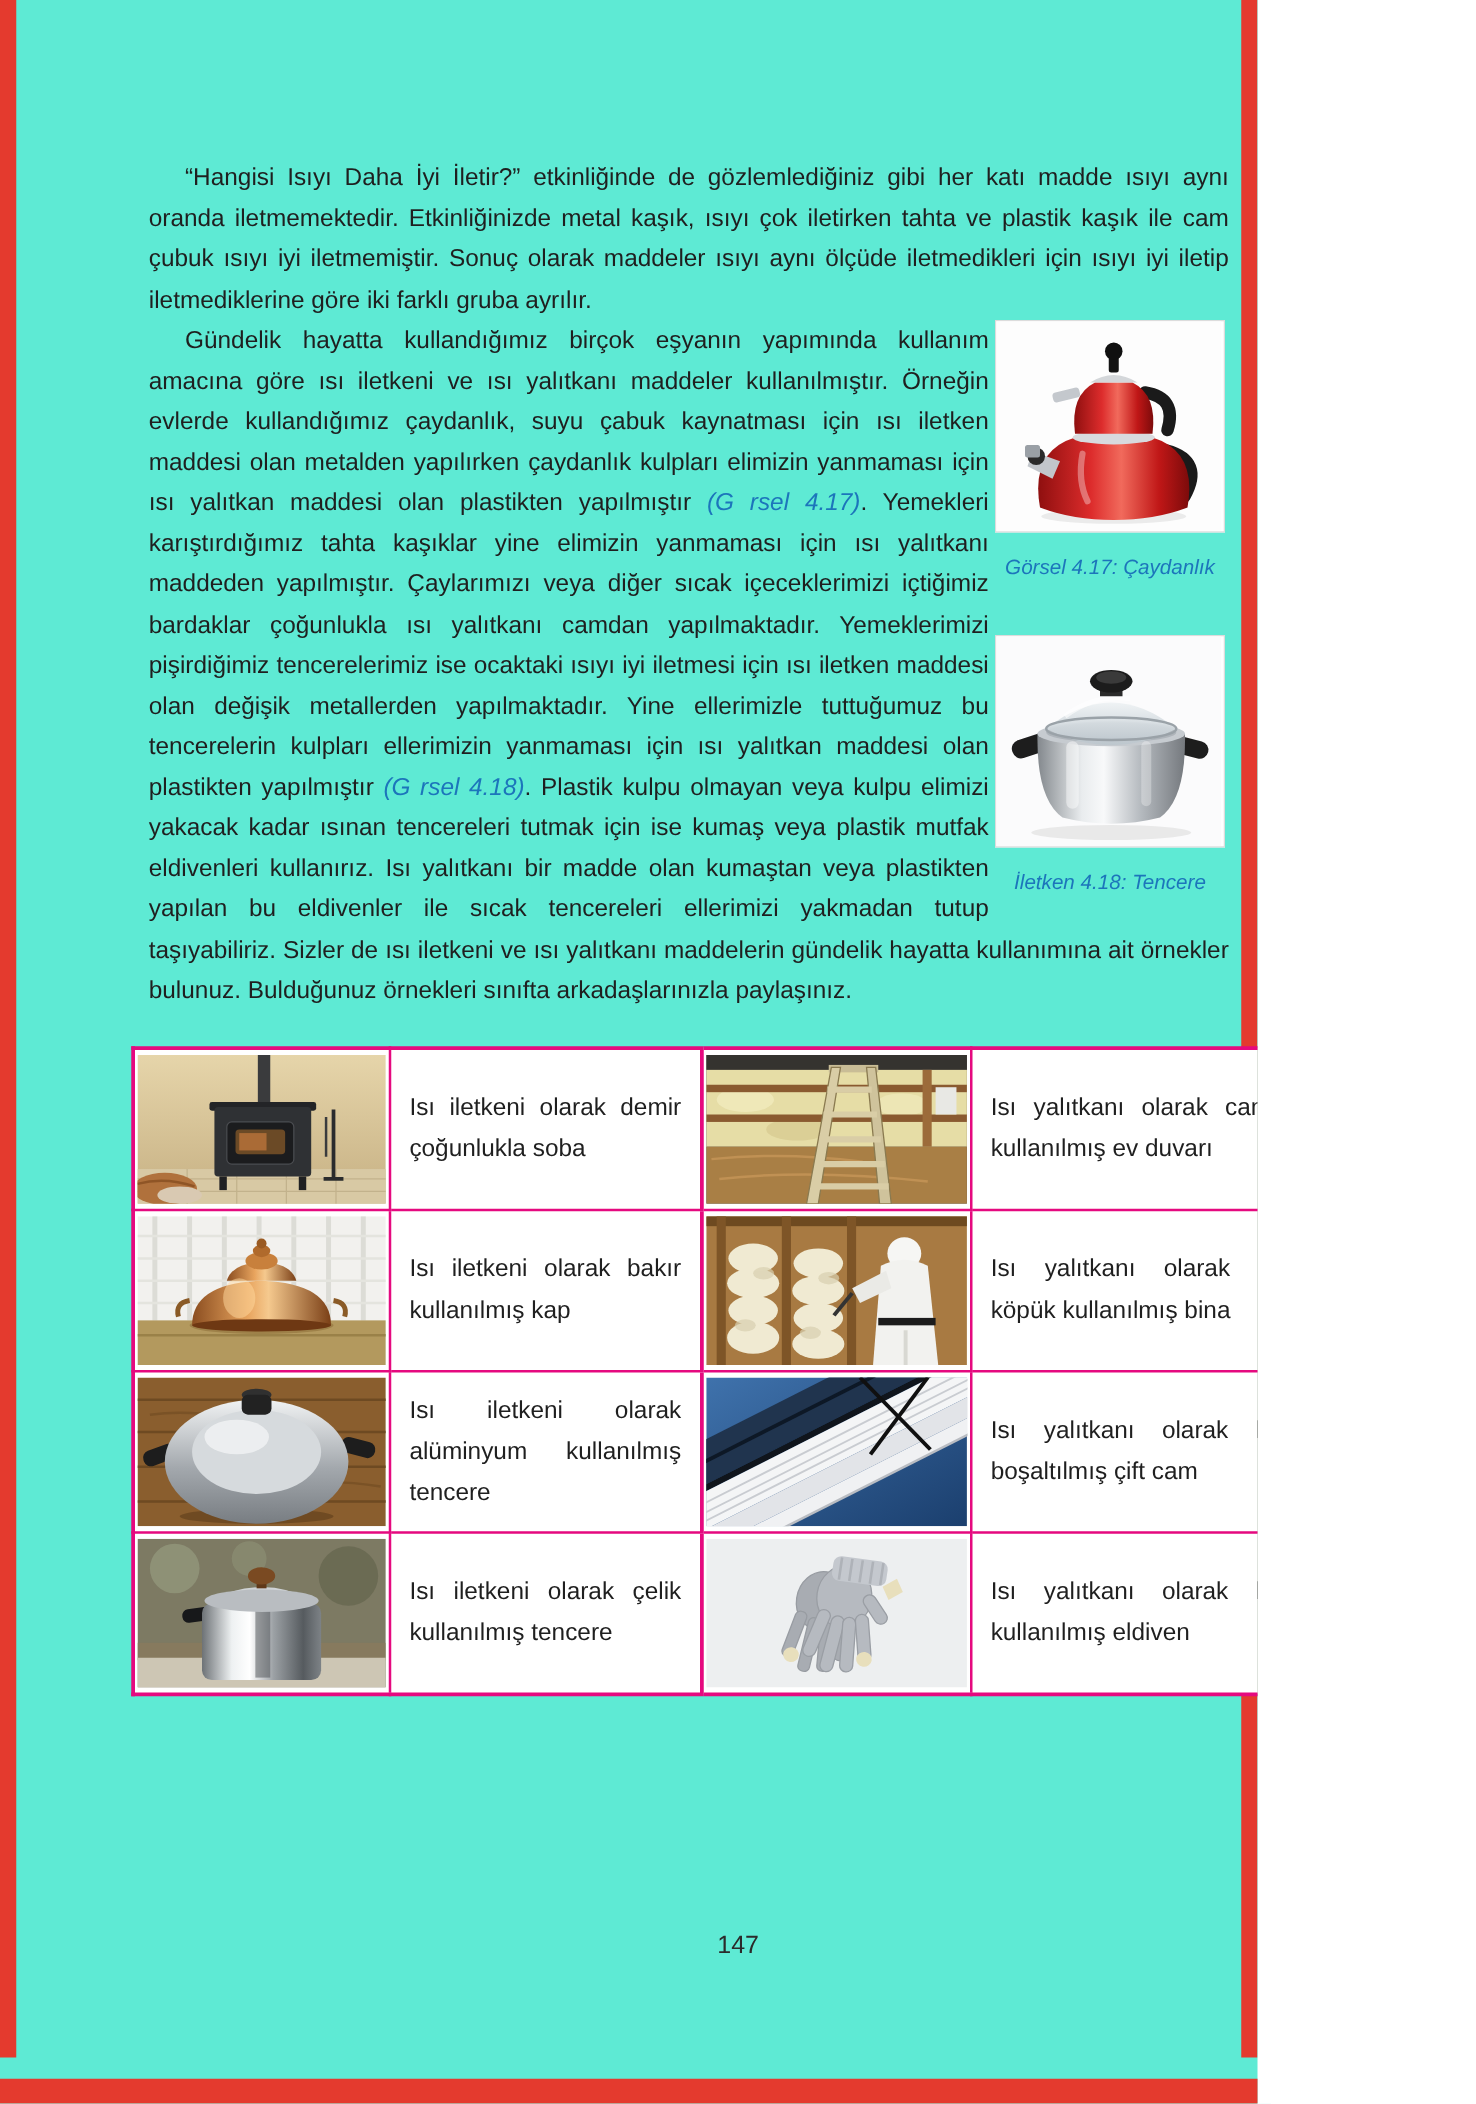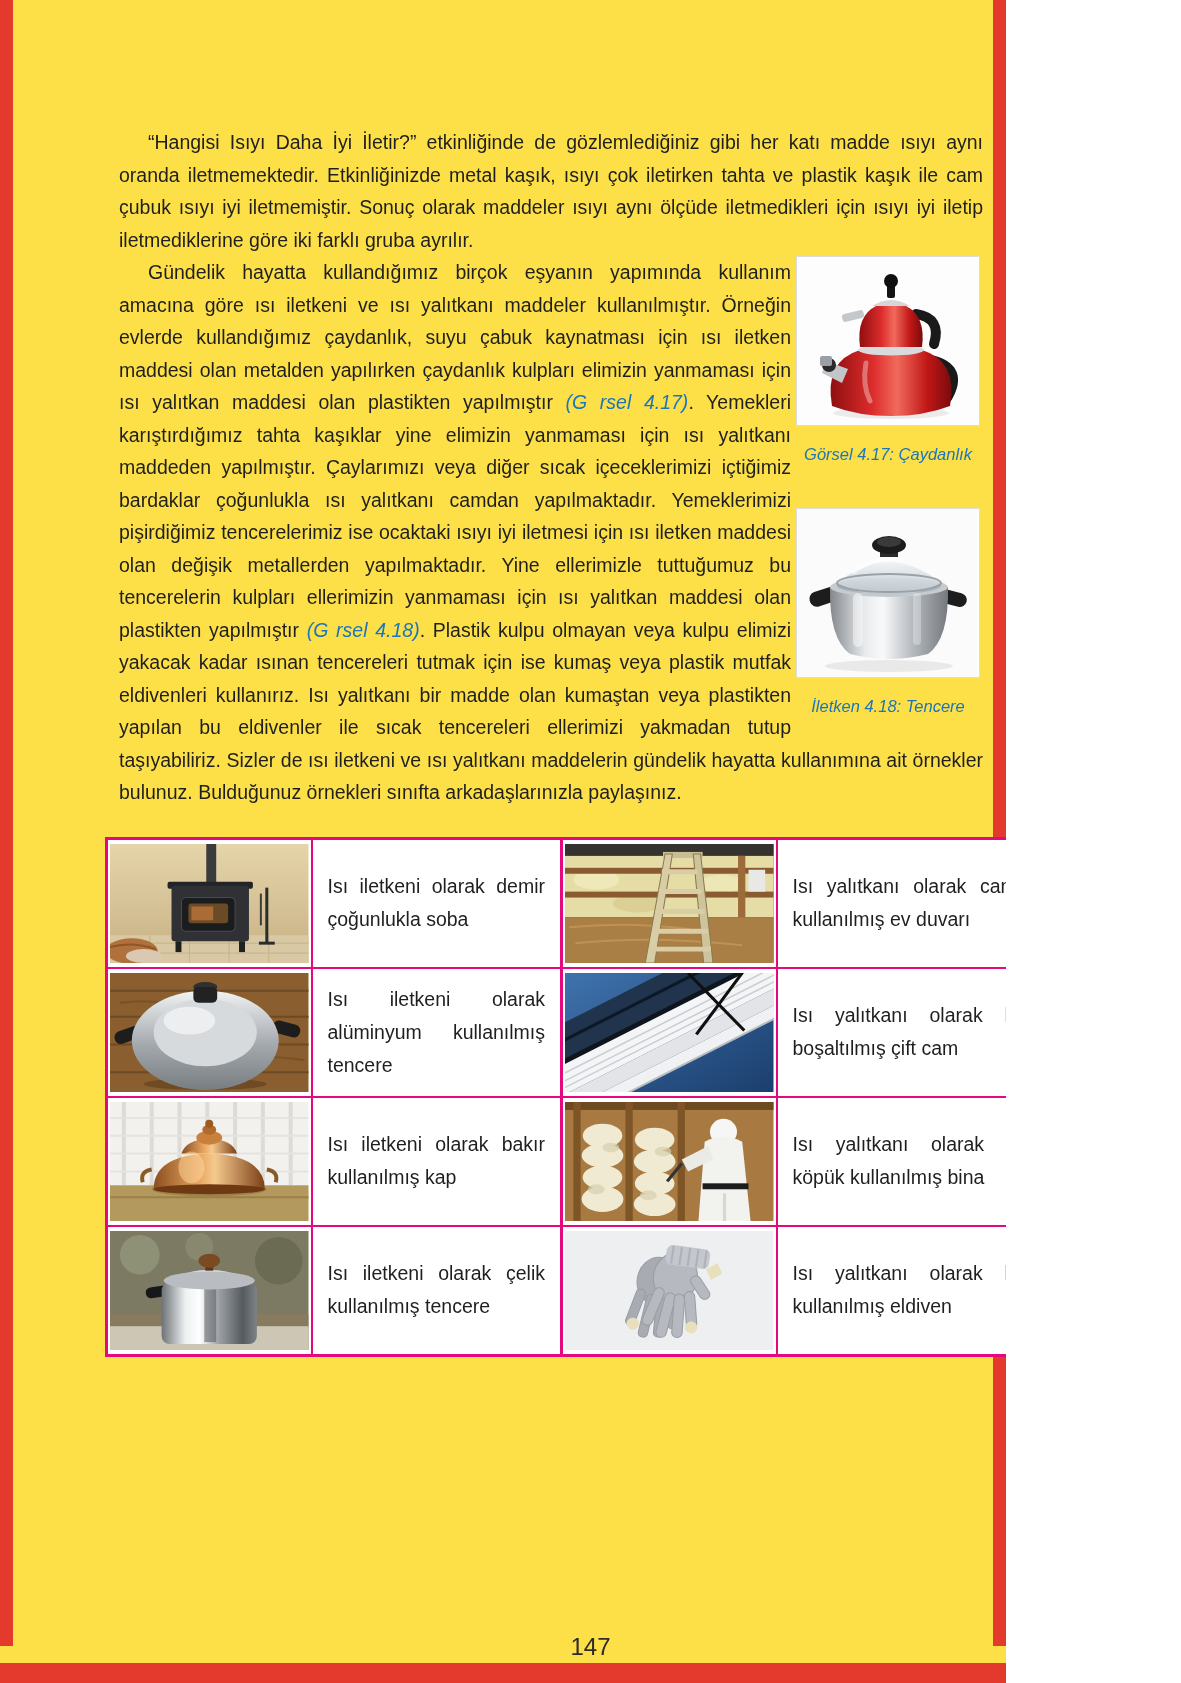--- a/index.html
+++ b/index.html
@@ -1,17 +1,17 @@
 <!DOCTYPE html>
 <html lang="tr"><head>
 <meta charset="utf-8">
 <style>
   html,body { margin:0; padding:0; background:#ffffff; }
   body { font-family:"Liberation Sans", sans-serif; color:#1f1f1f; }
-  .page { position:relative; width:1006px; height:1683px; background:#fde047; overflow:hidden; }
+  .page { position:relative; width:1006px; height:1683px; background:#5eead4; overflow:hidden; }
 
   
   .edge-v { position:absolute; top:0; width:13px; height:1646px; background:#e43a2e; }
   .edge-left { left:0; } .edge-right { right:0; }
   .edge-bottom { position:absolute; left:0; top:1663px; width:1181px; height:20px; background:#e43a2e; }
 
   .content { position:absolute; left:119px; top:126px; width:864px;
              font-size:19.5px; line-height:32.5px; text-align:justify; }
   p.body-par { margin:0; text-indent:29px; }
   p.clear { clear:right; }
@@ -34,22 +34,22 @@
                   font-style:normal; }
   table.mats td { border:2px solid #e5097f; background:#fff; }
   td.imgcell { padding:2px; height:123px; }
   td.imgcell svg { display:block; width:100%; height:119px; }
   td.txtcell { padding:6px 15px; font-size:19.5px; line-height:33px;
                text-align:justify; vertical-align:middle; }
   .midsep { border-left-width:3px !important; }
   .tablecap { width:972px; margin-left:-14px; text-align:center; font-style:italic;
               color:#1c75bb; font-size:17px; margin-top:9px; text-indent:0; }
 
-  .pagenum { position:absolute; left:0; top:1633px; width:1181px; text-align:center;
-             font-size:24px; color:#2b2b2b; }
+  .pagenum { position:absolute; left:0; top:1545px; width:1181px; text-align:center;
+             font-size:20px; color:#2b2b2b; }
 </style>
 </head>
 <body>
 
 <div class="page">
   <div class="edge-v edge-left"></div>
   <div class="edge-v edge-right"></div>
   <div class="edge-bottom"></div>
 
   <div class="content">
@@ -189,70 +189,20 @@
             <line x1="81" y1="106" x2="140" y2="106" stroke="#d9cda6" stroke-width="5"></line>
           </svg>
         </td>
         <td class="txtcell">Isı yalıtkanı olarak cam katı kullanılmış ev duvarı</td>
       </tr>
 
       <tr>
         <td class="imgcell">
           <svg viewBox="0 0 200 120" preserveAspectRatio="none">
             <defs>
-                  <linearGradient id="alu" x1="0" y1="0" x2="0" y2="1">
-              <stop offset="0" stop-color="#f0f2f3"></stop>
-                    <stop offset="0.55" stop-color="#a3a8ad"></stop>
-              <stop offset="1" stop-color="#787d82"></stop>
-                  </linearGradient>
-                </defs>
-            <rect width="200" height="120" fill="#8a5e2e"></rect>
-            <path d="M0,18 H200 M0,44 H200 M0,72 H200 M0,100 H200" stroke="#6e4a22" stroke-width="2"></path>
-            <path d="M10,30 Q40,26 70,32 M120,86 Q160,82 196,88" stroke="#7a5226" stroke-width="2" fill="none"></path>
-            <ellipse cx="96" cy="112" rx="62" ry="6" fill="#5e3d1a" opacity="0.6"></ellipse>
-            <rect x="4" y="56" width="28" height="13" rx="6" fill="#1d1d1d" transform="rotate(-20 18 62)"></rect>
-            <rect x="164" y="50" width="28" height="13" rx="6" fill="#1d1d1d" transform="rotate(15 178 56)"></rect>
-            <ellipse cx="96" cy="68" rx="74" ry="50" fill="url(#alu)"></ellipse>
-            <ellipse cx="96" cy="60" rx="52" ry="34" fill="#d6dadd"></ellipse>
-            <ellipse cx="80" cy="48" rx="26" ry="14" fill="#ffffff" opacity="0.55"></ellipse>
-            <ellipse cx="96" cy="14" rx="12" ry="5" fill="#303030"></ellipse>
-            <rect x="84" y="14" width="24" height="16" rx="5" fill="#222222"></rect>
-          </svg>
-        </td>
-        <td class="txtcell">Isı iletkeni olarak alüminyum kullanılmış tencere</td>
-        <td class="imgcell midsep">
-          <svg viewBox="0 0 200 120" preserveAspectRatio="none">
-            <defs>
-                  <linearGradient id="blu" x1="0" y1="0" x2="1" y2="1">
-              <stop offset="0" stop-color="#3f72ac"></stop>
-                    <stop offset="1" stop-color="#1b3f6e"></stop>
-                  </linearGradient>
-                </defs>
-            <rect width="200" height="120" fill="url(#blu)"></rect>
-            <g transform="rotate(-28 100 60)">
-              <rect x="-40" y="4" width="280" height="32" fill="#20344e"></rect>
-              <rect x="-40" y="18" width="280" height="3" fill="#0d1826"></rect>
-              <rect x="-40" y="36" width="280" height="5" fill="#10151c"></rect>
-              <rect x="-40" y="41" width="280" height="27" fill="#f4f5f6"></rect>
-              <path d="M-40,49 H240 M-40,56 H240 M-40,62 H240" stroke="#c9ccd1" stroke-width="1.5"></path>
-              <rect x="-40" y="68" width="280" height="15" fill="#e2e4e8"></rect>
-              <rect x="-40" y="83" width="280" height="12" fill="#f0f1f3"></rect>
-              <path d="M-40,95 H240" stroke="#b9bcc2" stroke-width="2"></path>
-            </g>
-            <line x1="118" y1="0" x2="172" y2="58" stroke="#101010" stroke-width="3"></line>
-            <line x1="170" y1="0" x2="126" y2="62" stroke="#101010" stroke-width="3"></line>
-          </svg>
-        </td>
-        <td class="txtcell">Isı yalıtkanı olarak havası boşaltılmış çift cam</td>
-      </tr>
-
-      <tr>
-        <td class="imgcell">
-          <svg viewBox="0 0 200 120" preserveAspectRatio="none">
-            <defs>
                   <linearGradient id="cu" x1="0" y1="0" x2="1" y2="0">
               <stop offset="0" stop-color="#8a4d20"></stop>
                     <stop offset="0.4" stop-color="#e8a45e"></stop>
               <stop offset="0.55" stop-color="#f5c98e"></stop>
                     <stop offset="1" stop-color="#7a3f16"></stop>
                   </linearGradient>
                 </defs>
             <rect width="200" height="120" fill="#f2f1ee"></rect>
             <path d="M14,0 V84 M42,0 V84 M70,0 V84 M98,0 V84 M126,0 V84 M154,0 V84 M182,0 V84" stroke="#dcdcd6" stroke-width="4"></path>
             <path d="M0,16 H200 M0,34 H200 M0,52 H200 M0,70 H200" stroke="#e4e4de" stroke-width="2"></path>
@@ -302,20 +252,70 @@
             <line x1="153" y1="92" x2="153" y2="120" stroke="#d8d8d2" stroke-width="3"></line>
           </svg>
         </td>
         <td class="txtcell">Isı yalıtkanı olarak plastik köpük kullanılmış bina</td>
       </tr>
 
       <tr>
         <td class="imgcell">
           <svg viewBox="0 0 200 120" preserveAspectRatio="none">
             <defs>
+                  <linearGradient id="alu" x1="0" y1="0" x2="0" y2="1">
+              <stop offset="0" stop-color="#f0f2f3"></stop>
+                    <stop offset="0.55" stop-color="#a3a8ad"></stop>
+              <stop offset="1" stop-color="#787d82"></stop>
+                  </linearGradient>
+                </defs>
+            <rect width="200" height="120" fill="#8a5e2e"></rect>
+            <path d="M0,18 H200 M0,44 H200 M0,72 H200 M0,100 H200" stroke="#6e4a22" stroke-width="2"></path>
+            <path d="M10,30 Q40,26 70,32 M120,86 Q160,82 196,88" stroke="#7a5226" stroke-width="2" fill="none"></path>
+            <ellipse cx="96" cy="112" rx="62" ry="6" fill="#5e3d1a" opacity="0.6"></ellipse>
+            <rect x="4" y="56" width="28" height="13" rx="6" fill="#1d1d1d" transform="rotate(-20 18 62)"></rect>
+            <rect x="164" y="50" width="28" height="13" rx="6" fill="#1d1d1d" transform="rotate(15 178 56)"></rect>
+            <ellipse cx="96" cy="68" rx="74" ry="50" fill="url(#alu)"></ellipse>
+            <ellipse cx="96" cy="60" rx="52" ry="34" fill="#d6dadd"></ellipse>
+            <ellipse cx="80" cy="48" rx="26" ry="14" fill="#ffffff" opacity="0.55"></ellipse>
+            <ellipse cx="96" cy="14" rx="12" ry="5" fill="#303030"></ellipse>
+            <rect x="84" y="14" width="24" height="16" rx="5" fill="#222222"></rect>
+          </svg>
+        </td>
+        <td class="txtcell">Isı iletkeni olarak alüminyum kullanılmış tencere</td>
+        <td class="imgcell midsep">
+          <svg viewBox="0 0 200 120" preserveAspectRatio="none">
+            <defs>
+                  <linearGradient id="blu" x1="0" y1="0" x2="1" y2="1">
+              <stop offset="0" stop-color="#3f72ac"></stop>
+                    <stop offset="1" stop-color="#1b3f6e"></stop>
+                  </linearGradient>
+                </defs>
+            <rect width="200" height="120" fill="url(#blu)"></rect>
+            <g transform="rotate(-28 100 60)">
+              <rect x="-40" y="4" width="280" height="32" fill="#20344e"></rect>
+              <rect x="-40" y="18" width="280" height="3" fill="#0d1826"></rect>
+              <rect x="-40" y="36" width="280" height="5" fill="#10151c"></rect>
+              <rect x="-40" y="41" width="280" height="27" fill="#f4f5f6"></rect>
+              <path d="M-40,49 H240 M-40,56 H240 M-40,62 H240" stroke="#c9ccd1" stroke-width="1.5"></path>
+              <rect x="-40" y="68" width="280" height="15" fill="#e2e4e8"></rect>
+              <rect x="-40" y="83" width="280" height="12" fill="#f0f1f3"></rect>
+              <path d="M-40,95 H240" stroke="#b9bcc2" stroke-width="2"></path>
+            </g>
+            <line x1="118" y1="0" x2="172" y2="58" stroke="#101010" stroke-width="3"></line>
+            <line x1="170" y1="0" x2="126" y2="62" stroke="#101010" stroke-width="3"></line>
+          </svg>
+        </td>
+        <td class="txtcell">Isı yalıtkanı olarak havası boşaltılmış çift cam</td>
+      </tr>
+
+      <tr>
+        <td class="imgcell">
+          <svg viewBox="0 0 200 120" preserveAspectRatio="none">
+            <defs>
                   <linearGradient id="chr" x1="0" y1="0" x2="1" y2="0">
               <stop offset="0" stop-color="#6d7276"></stop>
                     <stop offset="0.25" stop-color="#eef1f2"></stop>
               <stop offset="0.4" stop-color="#ffffff"></stop>
                     <stop offset="0.6" stop-color="#9ca1a5"></stop>
               <stop offset="0.85" stop-color="#565b5f"></stop>
                     <stop offset="1" stop-color="#7d8286"></stop>
                   </linearGradient>
                 </defs>
             <rect width="200" height="120" fill="#7d7a63"></rect>

